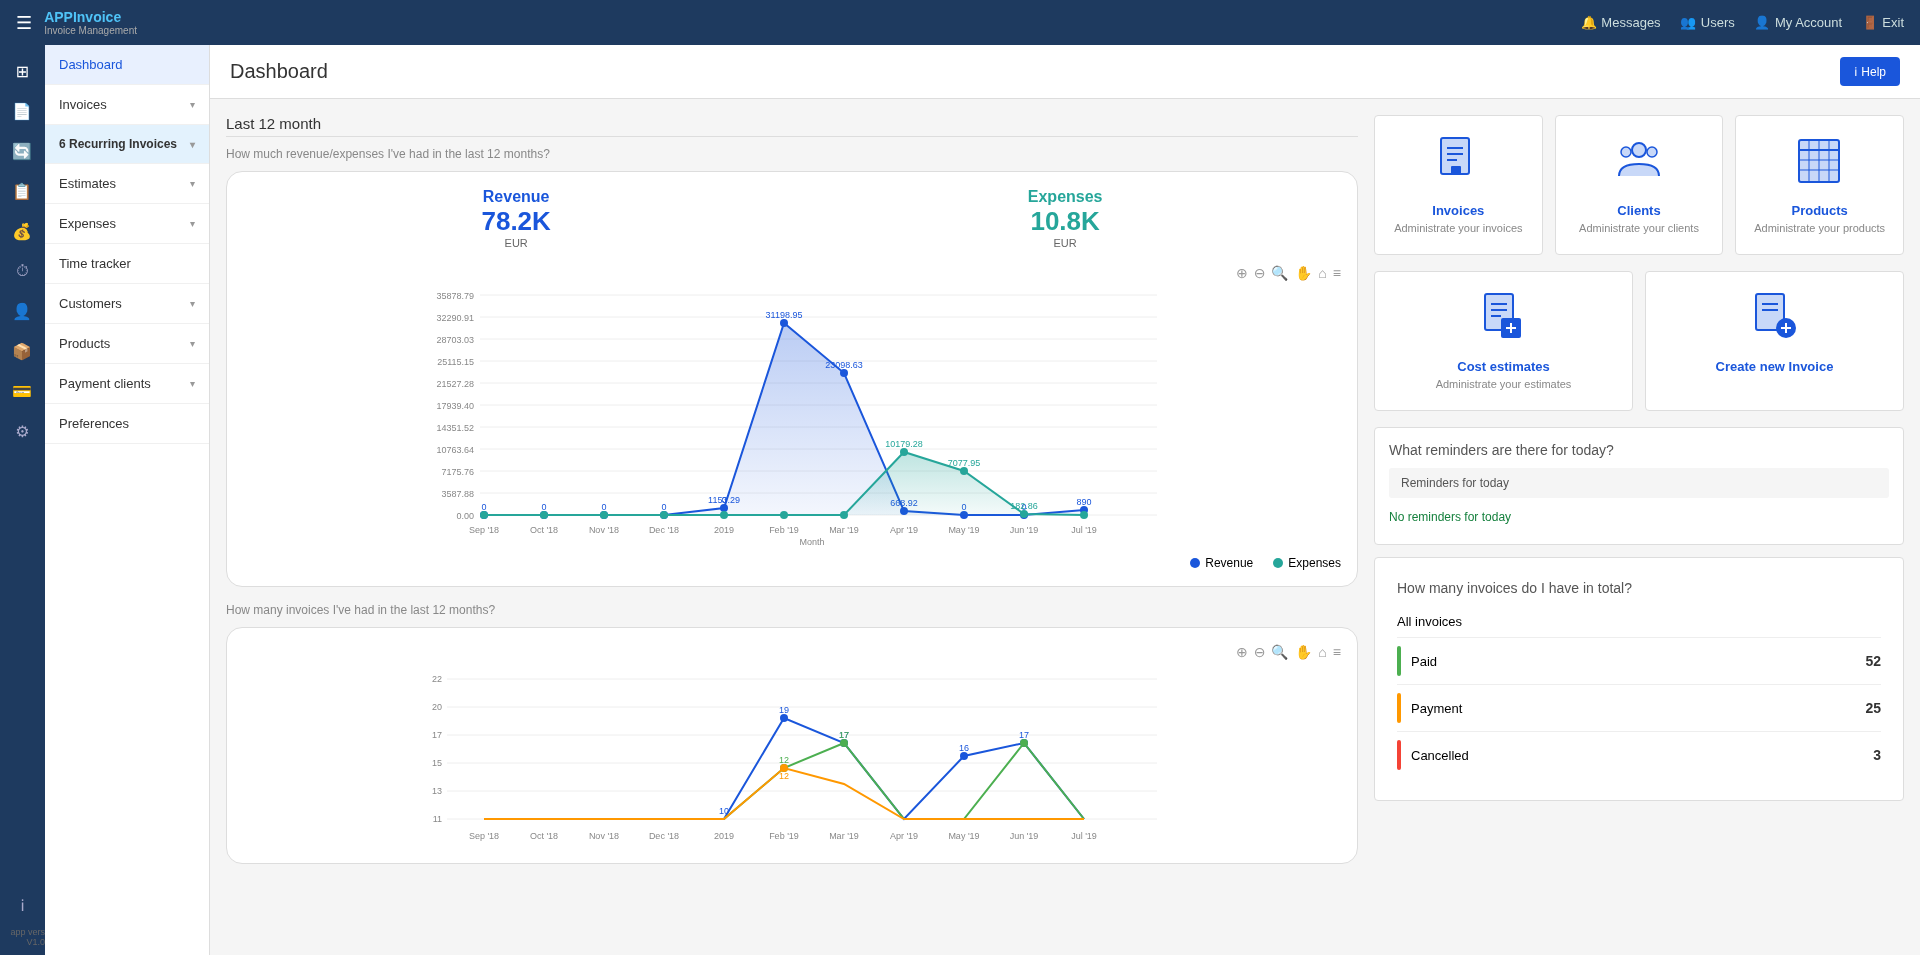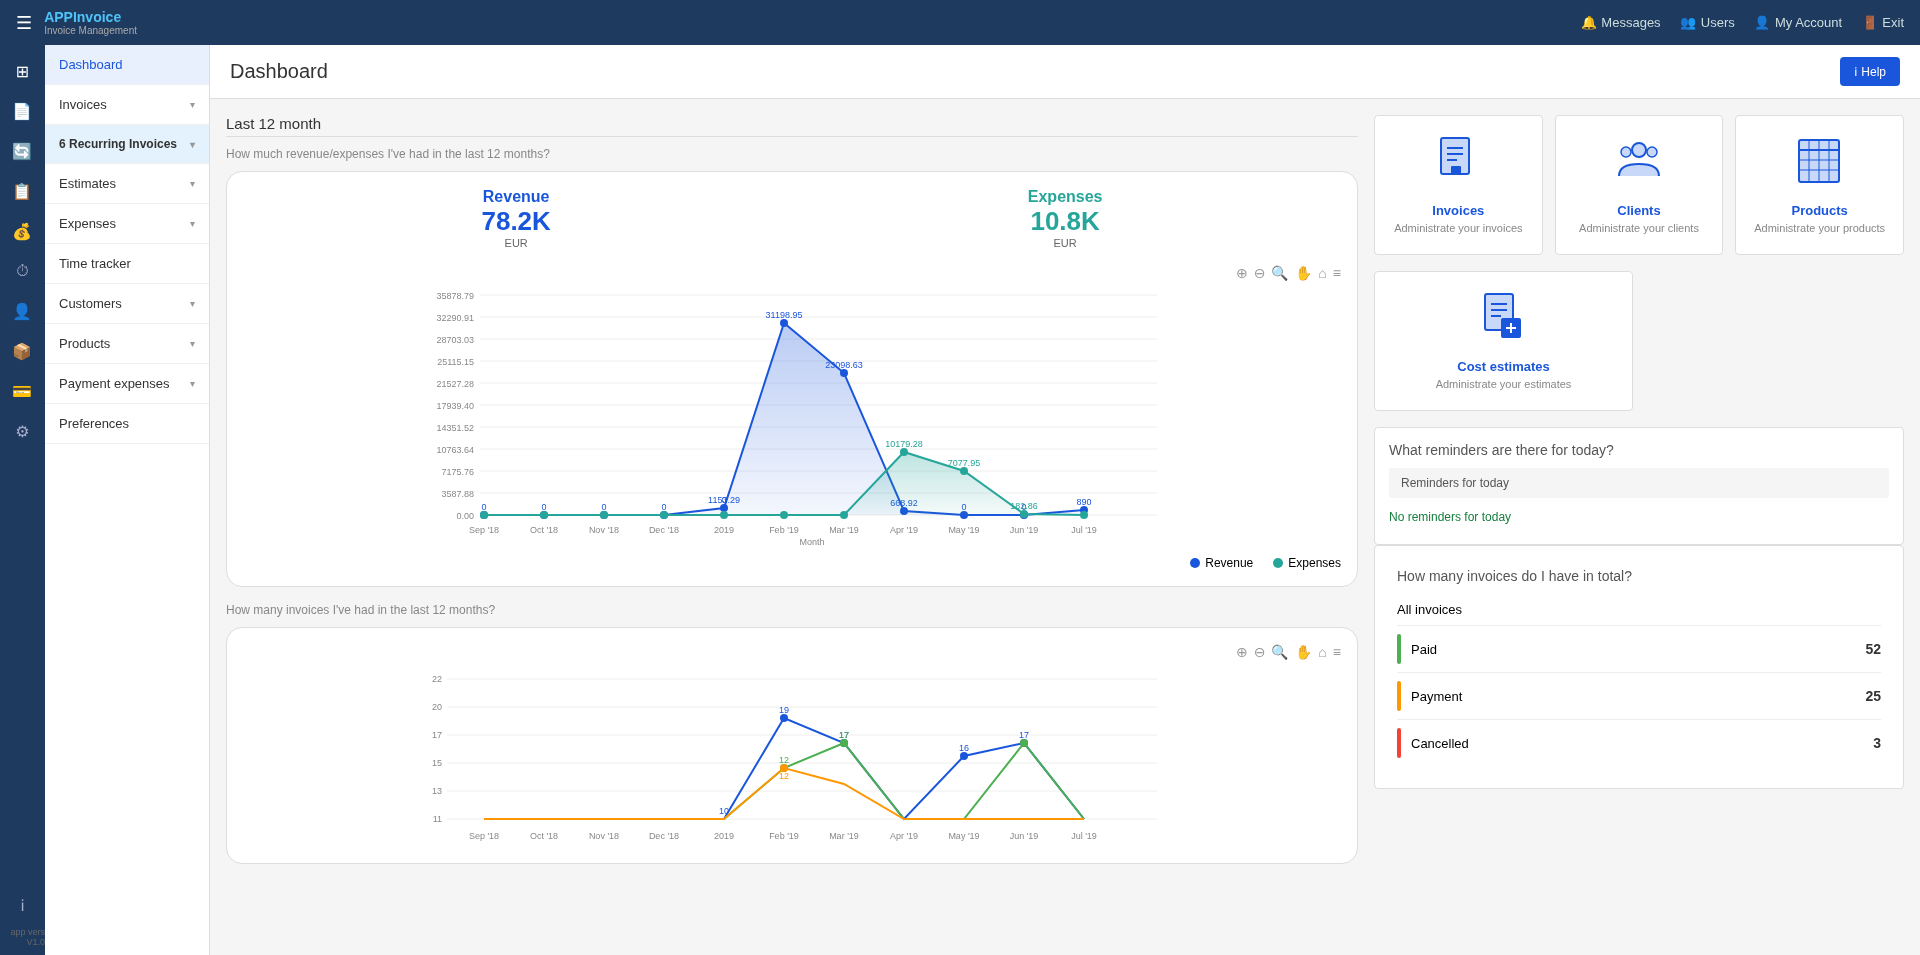--- a/index.html
+++ b/index.html
@@ -149,21 +149,21 @@
 
     
     .quick-links-2 { display: grid; grid-template-columns: 1fr 1fr; gap: 12px; margin-bottom: 16px; }
 
     
     .reminders-card {
       background: white;
       border: 1px solid #ddd;
       border-radius: 4px;
       padding: 14px;
-      margin-bottom: 0;
+      margin-bottom: 12px;
     }
     .reminders-title { font-size: 14px; color: #555; margin-bottom: 10px; }
     .reminder-row { padding: 8px 12px; background: #f5f5f5; border-radius: 3px; margin-bottom: 6px; font-size: 12px; color: #555; }
     .no-reminder { font-size: 12px; color: #15803d; padding: 6px 0; }
 
     
     .invoice-count-card {
       background: white;
       border: 1px solid #ddd;
       border-radius: 4px;
@@ -260,21 +260,21 @@
     </div>
     <div class="sidebar-item">
       <span>Customers</span>
       <span class="chevron">▾</span>
     </div>
     <div class="sidebar-item">
       <span>Products</span>
       <span class="chevron">▾</span>
     </div>
     <div class="sidebar-item">
-      <span>Payment expenses</span>
+      <span>Payment clients</span>
       <span class="chevron">▾</span>
     </div>
     <div class="sidebar-item">
       <span>Preferences</span>
     </div>
   </div>
 
   <div class="content">
 
     <div class="dash-header">
@@ -548,20 +548,34 @@
                 <line x1="12" y1="18" x2="28" y2="18" stroke="#1a56db" stroke-width="2"></line>
                 <line x1="12" y1="24" x2="22" y2="24" stroke="#1a56db" stroke-width="2"></line>
                 <rect x="22" y="26" width="20" height="20" rx="2" fill="#1a56db"></rect>
                 <line x1="27" y1="36" x2="37" y2="36" stroke="white" stroke-width="2"></line>
                 <line x1="32" y1="31" x2="32" y2="41" stroke="white" stroke-width="2"></line>
               </svg>
             </div>
             <div class="ql-title">Cost estimates</div>
             <div class="ql-sub">Administrate your estimates</div>
           </div>
+          <div class="quick-link-card">
+            <div class="ql-icon">
+              <svg width="50" height="50" viewBox="0 0 50 50">
+                <rect x="6" y="2" width="28" height="36" rx="2" fill="#c8d8f8" stroke="#1a56db" stroke-width="2"></rect>
+                <line x1="12" y1="12" x2="28" y2="12" stroke="#1a56db" stroke-width="2"></line>
+                <line x1="12" y1="18" x2="28" y2="18" stroke="#1a56db" stroke-width="2"></line>
+                <circle cx="36" cy="36" r="10" fill="#1a56db"></circle>
+                <line x1="31" y1="36" x2="41" y2="36" stroke="white" stroke-width="2"></line>
+                <line x1="36" y1="31" x2="36" y2="41" stroke="white" stroke-width="2"></line>
+              </svg>
+            </div>
+            <div class="ql-title">Create new Invoice</div>
+            <div class="ql-sub"></div>
+          </div>
         </div>
 
         <div class="reminders-card">
           <div class="reminders-title">What reminders are there for today?</div>
           <div class="reminder-row">Reminders for today</div>
           <div class="no-reminder">No reminders for today</div>
         </div>
 
         <div class="invoice-count-card">
           <div class="inv-title">How many invoices do I have in total?</div>

